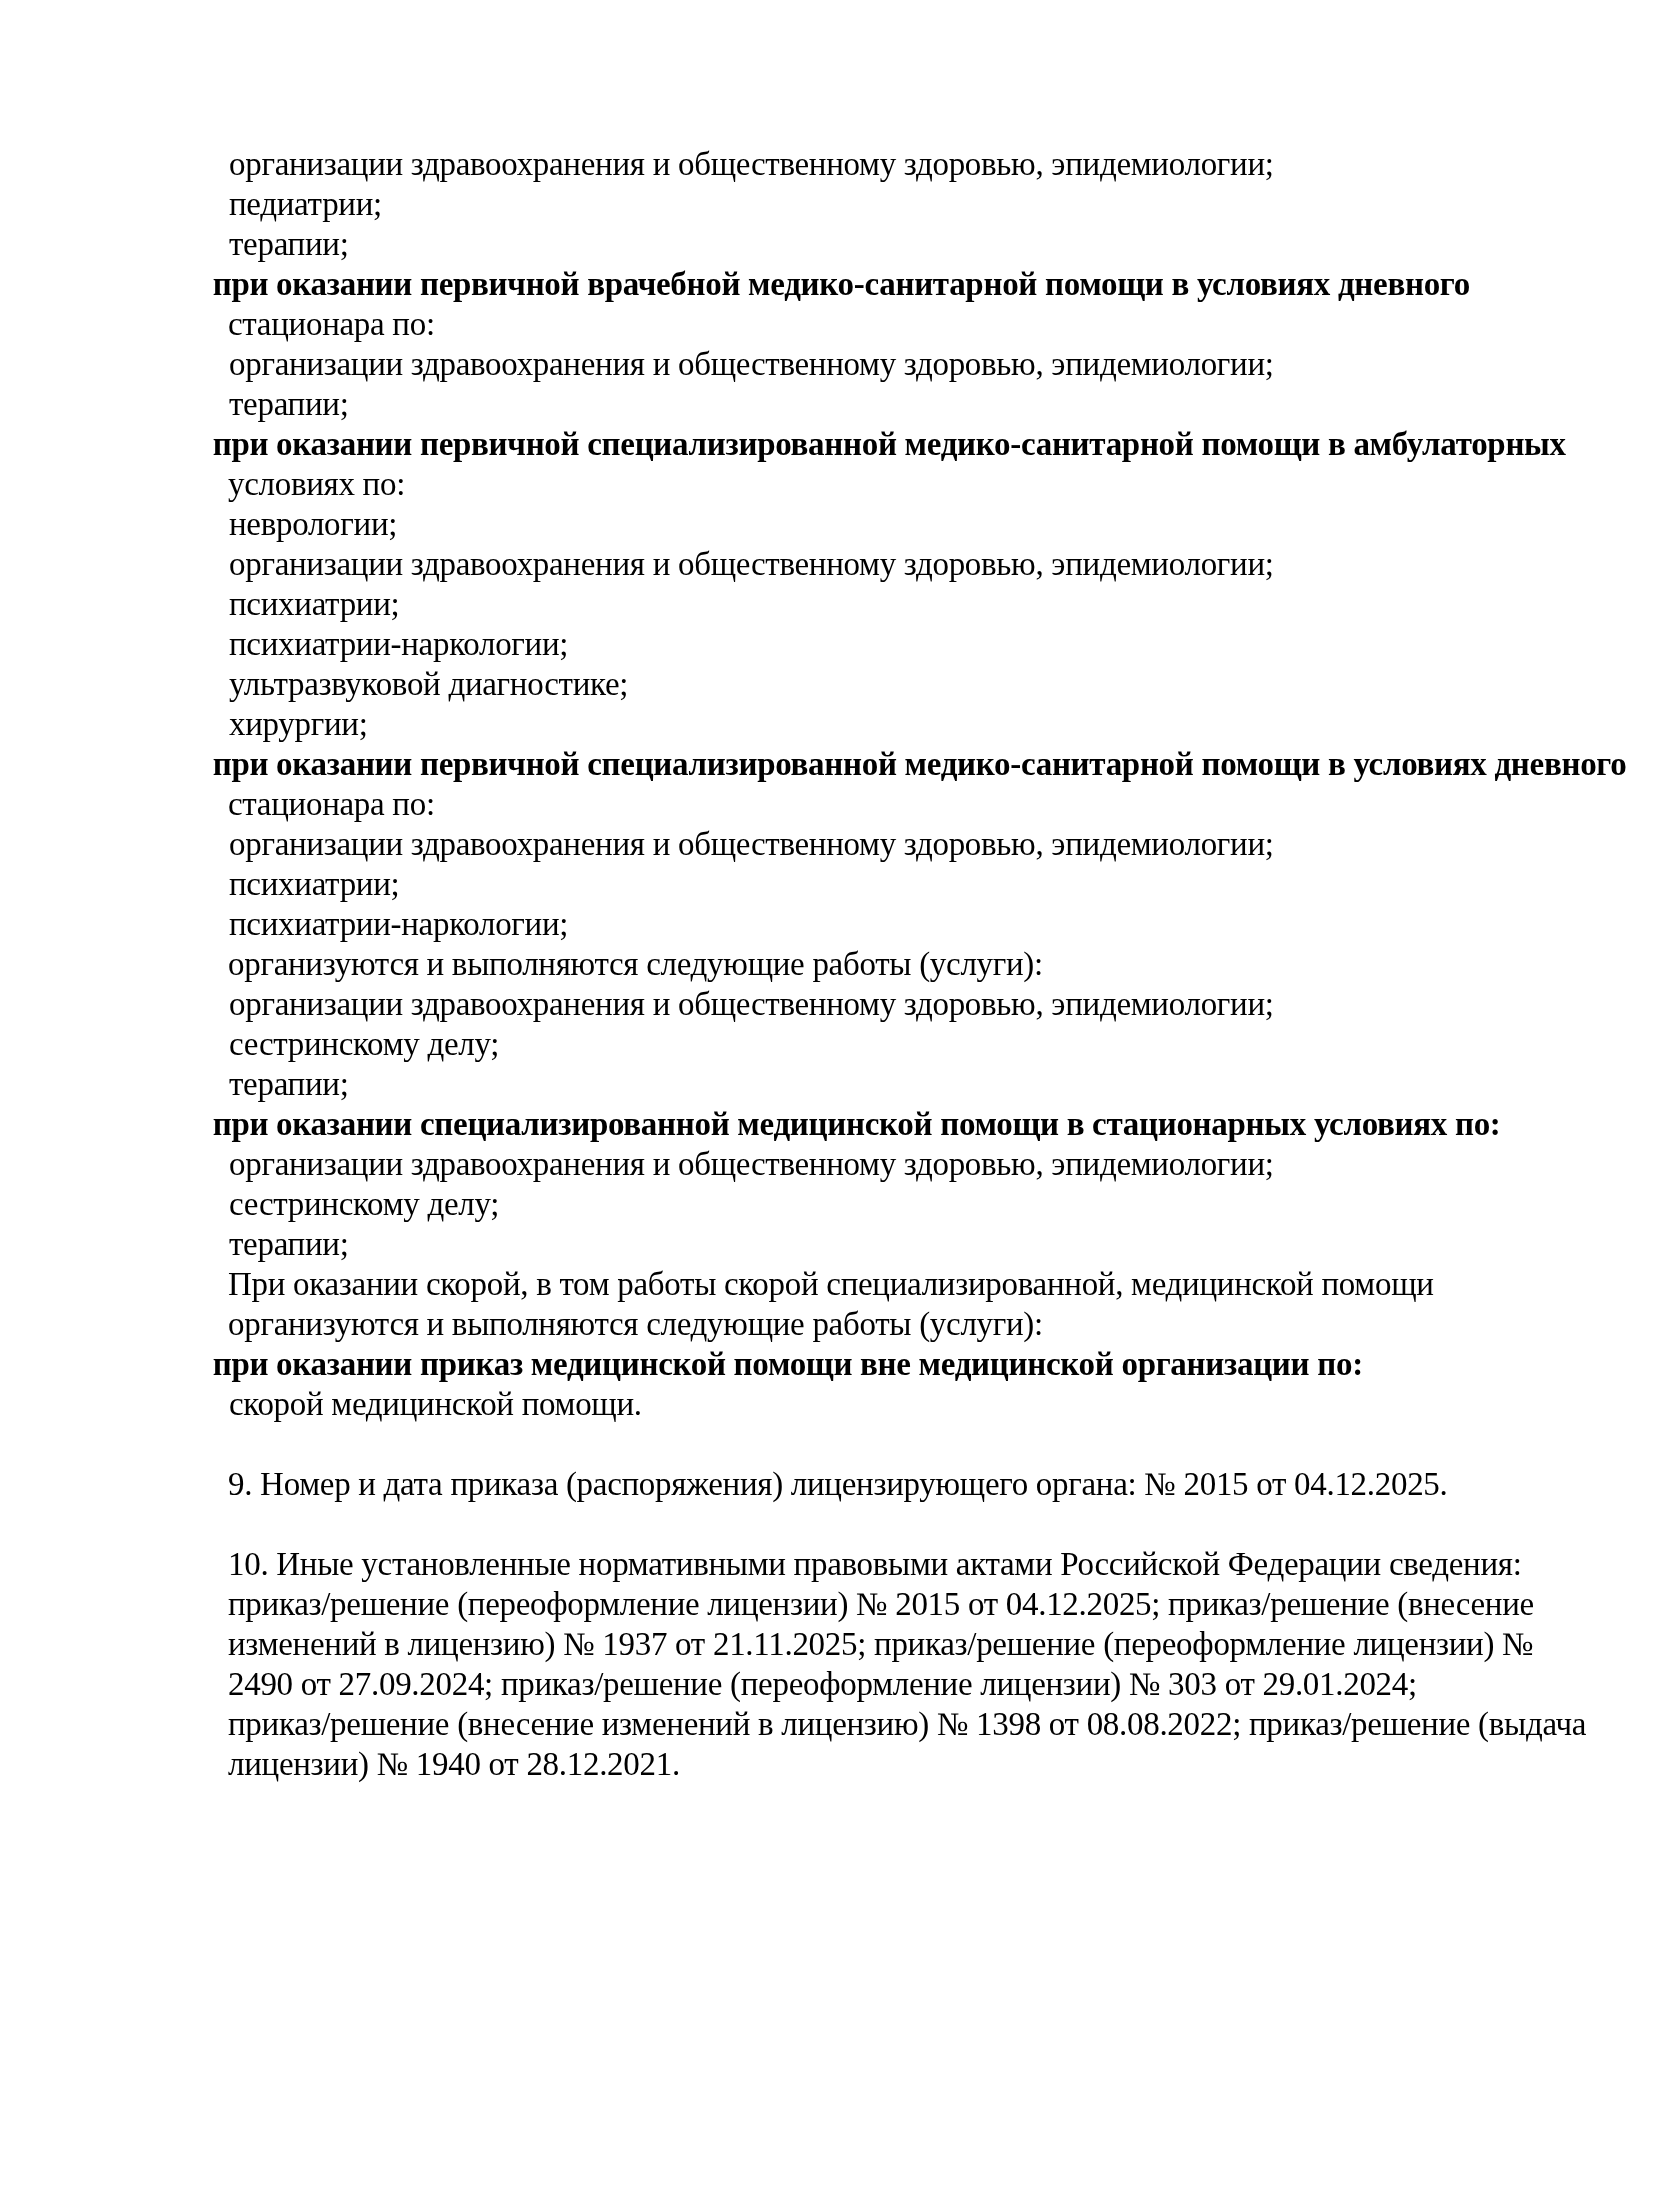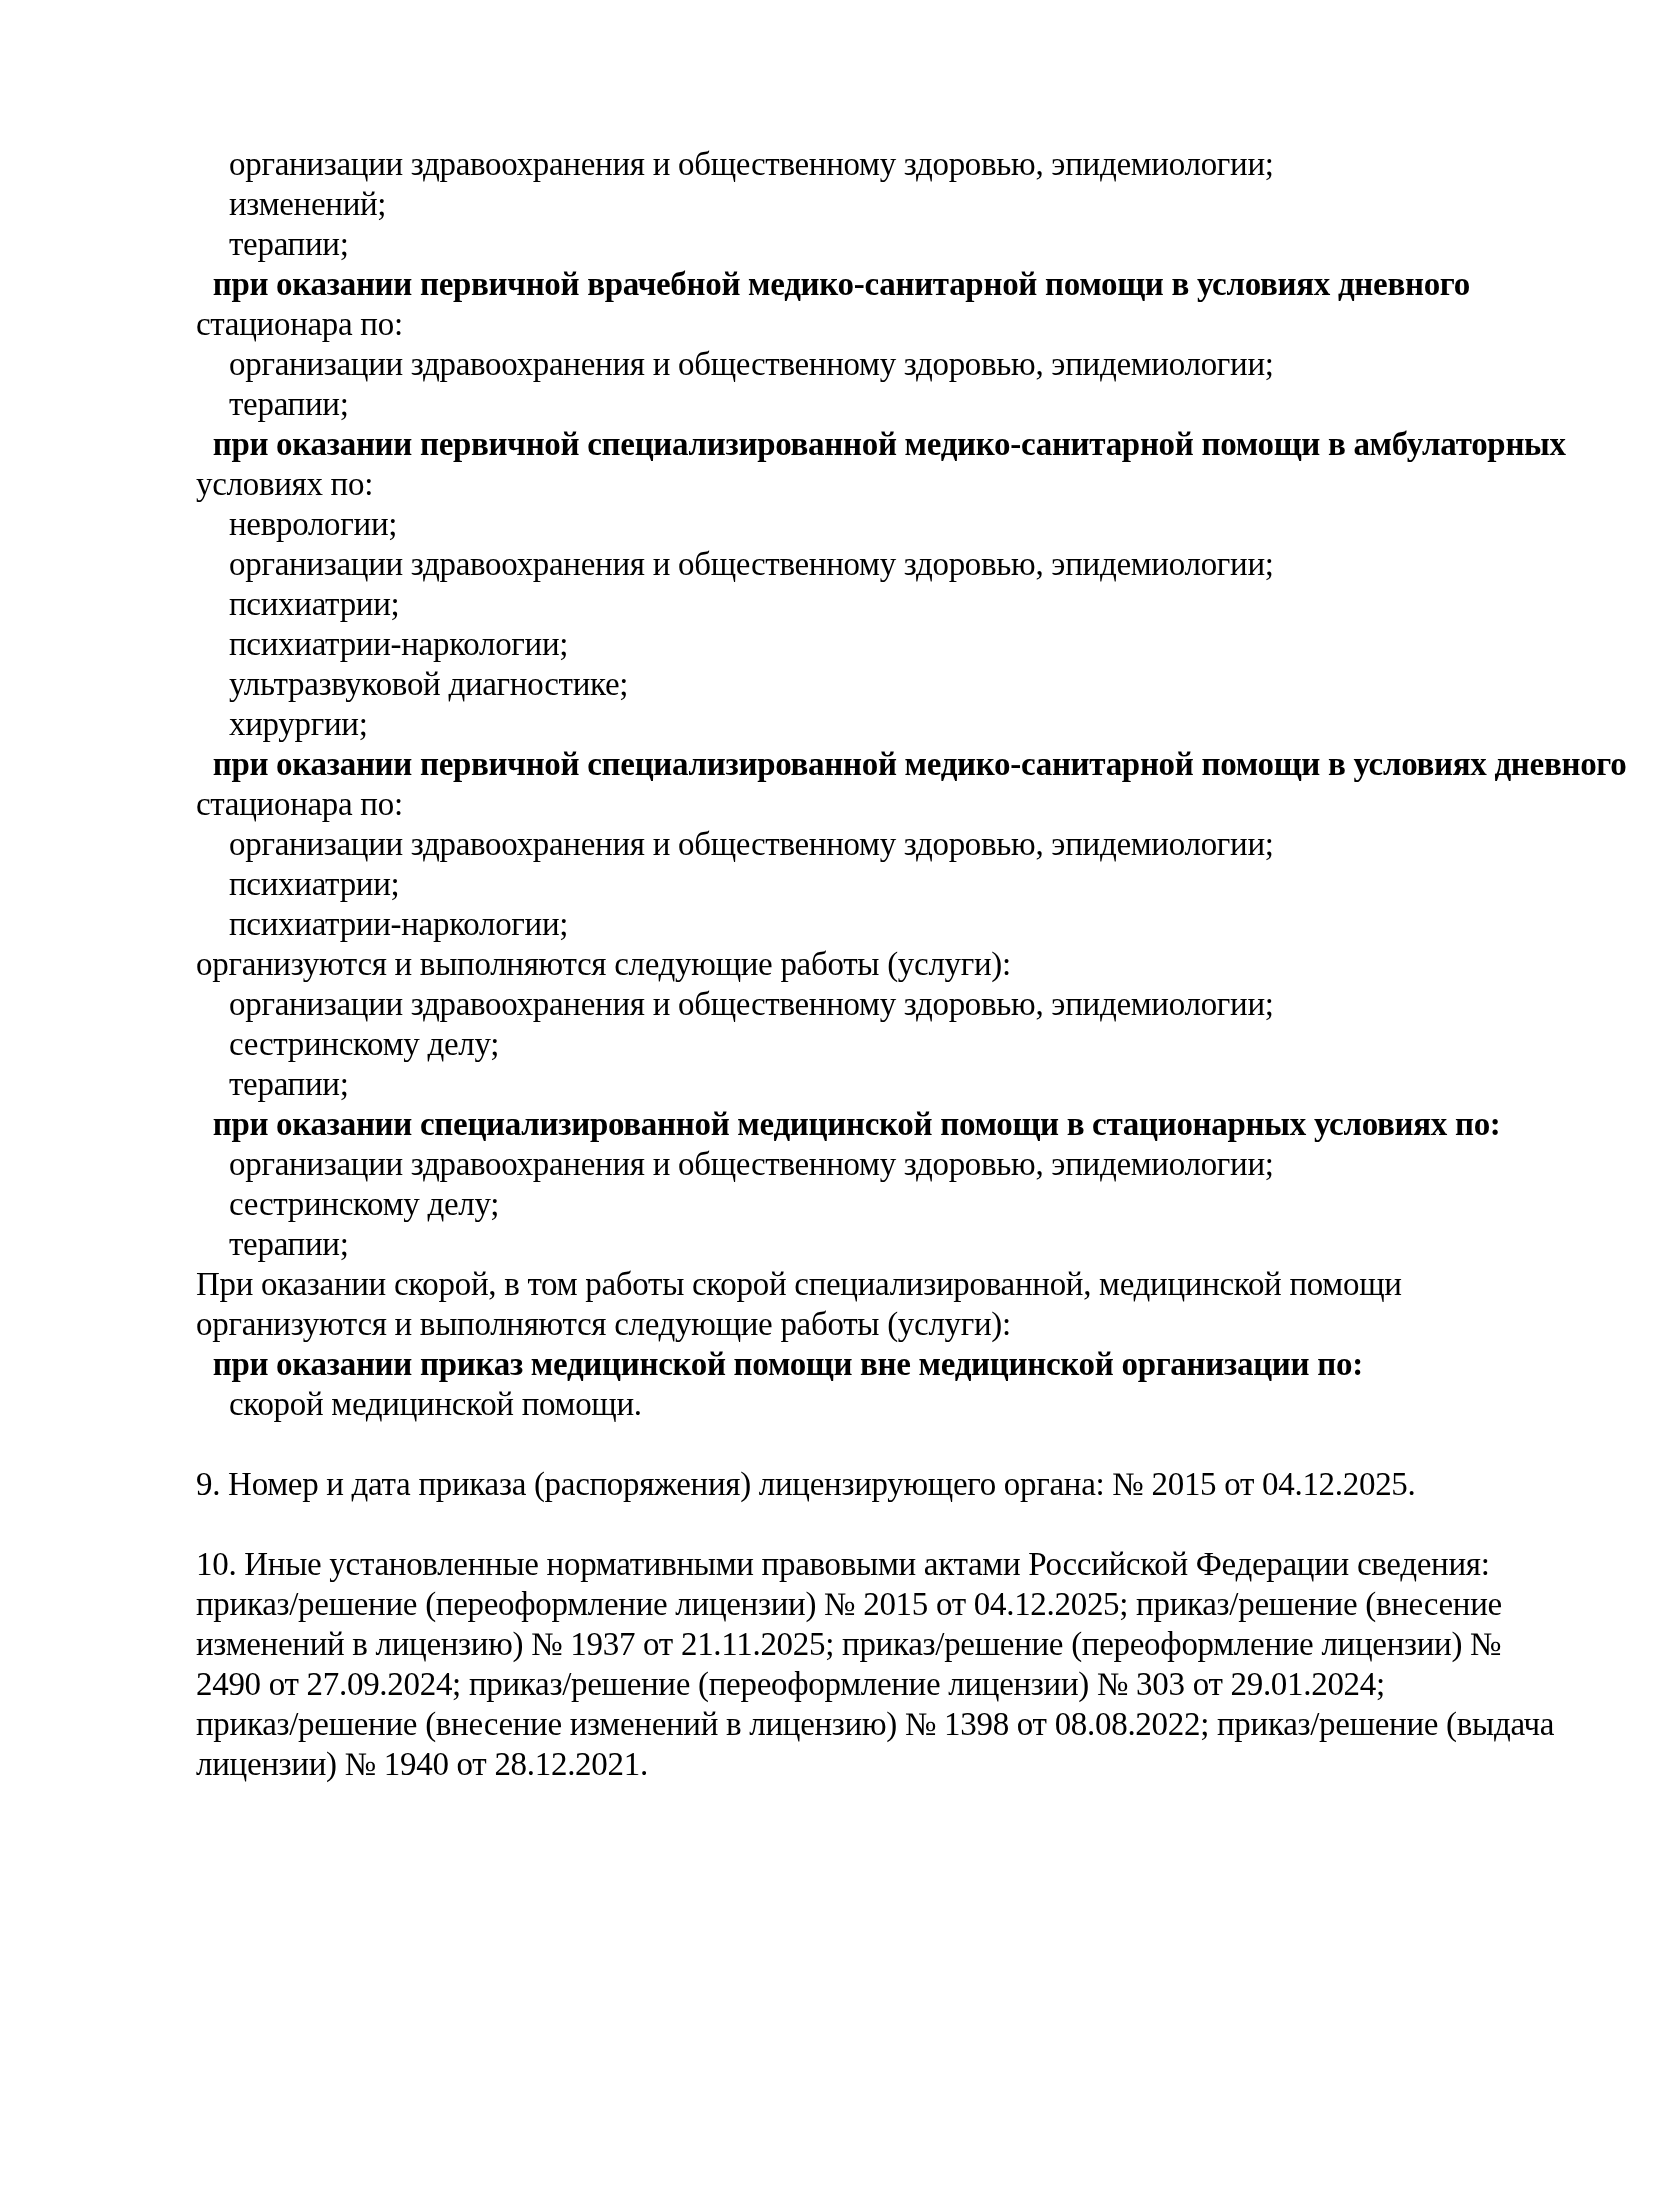--- a/index.html
+++ b/index.html
@@ -22,31 +22,31 @@
     right: 120px;
     color: #000000;
     font-size: 33px;
     line-height: 40px;
     letter-spacing: -0.3px;
   }
   .line {
     min-height: 40px;
     white-space: pre;
   }
-  .ind0 { padding-left: 0; }
+  .ind0 { padding-left: 0; margin-left: 32px; }
   .ind1 { padding-left: 16.7px; font-weight: bold; }
   .ind2 { padding-left: 33px; }
 </style>
 </head>
 <body>
 
 <div class="page">
   <div class="doc">
       <div class="line ind2">организации здравоохранения и общественному здоровью, эпидемиологии;</div>
-      <div class="line ind2">изменений;</div>
+      <div class="line ind2">педиатрии;</div>
       <div class="line ind2">терапии;</div>
       <div class="line ind1">при оказании первичной врачебной медико-санитарной помощи в условиях дневного</div>
       <div class="line ind0">стационара по:</div>
       <div class="line ind2">организации здравоохранения и общественному здоровью, эпидемиологии;</div>
       <div class="line ind2">терапии;</div>
       <div class="line ind1">при оказании первичной специализированной медико-санитарной помощи в амбулаторных</div>
       <div class="line ind0">условиях по:</div>
       <div class="line ind2">неврологии;</div>
       <div class="line ind2">организации здравоохранения и общественному здоровью, эпидемиологии;</div>
       <div class="line ind2">психиатрии;</div>

